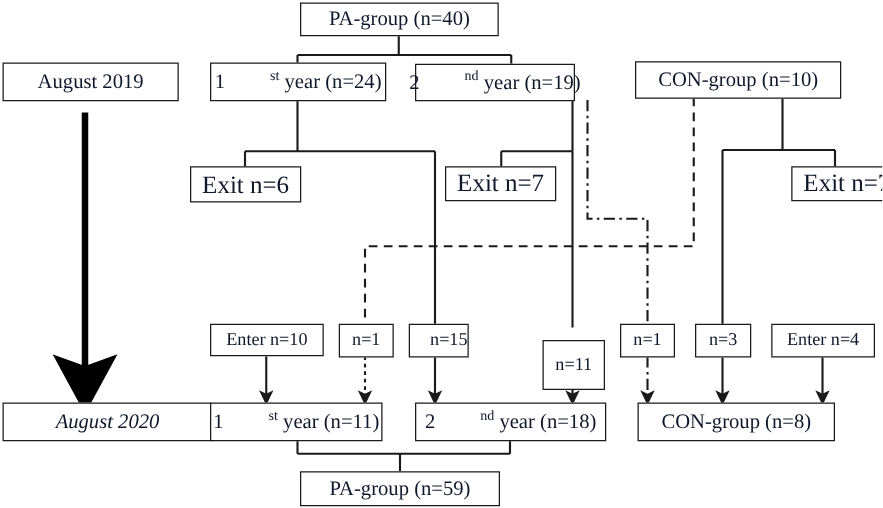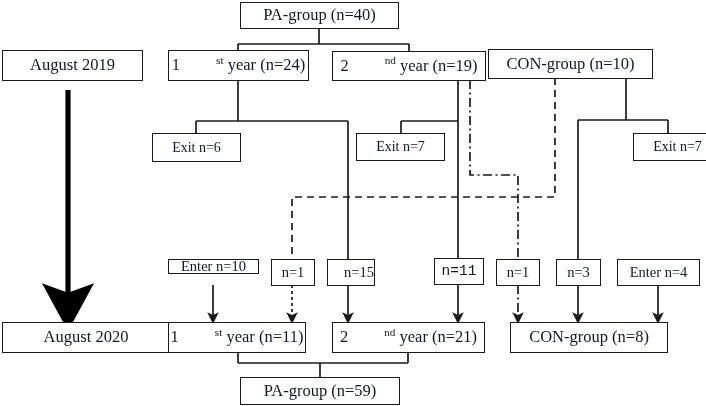--- a/index.html
+++ b/index.html
@@ -19,21 +19,21 @@
     display:flex;
     align-items:center;
     justify-content:center;
     color:#0f172a;
     line-height:1;
     white-space:nowrap;
   }
   .node span.lbl{display:inline-block;}
   .sup{font-size:0.68em;vertical-align:super;line-height:0;margin-left:36px;}
   .big{font-size:16.5px;}
-  .mid{font-size:14px;justify-content:center;}
+  .mid{font-size:20px;justify-content:center;}
   .sm{font-size:14.5px;}
 </style>
 </head>
 <body>
 
 <div id="stage">
 
   <svg class="lines" viewBox="0 0 706 406" xmlns="http://www.w3.org/2000/svg">
     <defs>
       <marker id="ah" markerWidth="8" markerHeight="8" refX="3.4" refY="4" orient="auto">
@@ -94,69 +94,69 @@
 
     <g>
       <path d="M68,90 L68,300" stroke="#000000" stroke-width="5.2" fill="none" marker-end="url(#ahFat)"></path>
     </g>
   </svg>
 
   <div class="node big" style="left:2px;top:50px;width:141px;height:31px;text-align:center;">
     <span class="lbl">August 2019</span>
   </div>
 
-  <div class="node big" style="left:2px;top:322px;width:168px;height:31px;">
+  <div class="node big" style="left:2px;top:322px;width:168px;height:31px;font-style:italic;">
     <span class="lbl">August 2020</span>
   </div>
 
   <div class="node big" style="left:240px;top:2px;width:159px;height:27px;">
     <span class="lbl">PA-group (n=40)</span>
   </div>
 
   <div class="node big" style="left:168px;top:50px;width:141px;height:31px;">
     <span class="lbl">
       <span>1</span><span class="sup">st</span><span> year (n=24)</span>
     </span>
   </div>
 
-  <div class="node big" style="left:332px;top:51px;width:154px;height:30px;">
+  <div class="node big" style="left:332px;top:51px;width:128px;height:30px;">
     <span class="lbl">
       <span>2</span><span class="sup">nd</span><span> year (n=19)</span>
     </span>
   </div>
 
-  <div class="node big" style="left:488px;top:49px;width:165px;height:30px;">
+  <div class="node big" style="left:508px;top:49px;width:165px;height:30px;">
     <span class="lbl">CON-group (n=10)</span>
   </div>
 
   <div class="node mid" style="left:152px;top:133px;width:89px;height:29px;">
     <span class="lbl">Exit n=6</span>
   </div>
 
   <div class="node mid" style="left:356px;top:133px;width:89px;height:28px;">
     <span class="lbl">Exit n=7</span>
   </div>
 
   <div class="node mid" style="left:633px;top:133px;width:89px;height:28px;">
     <span class="lbl">Exit n=7</span>
   </div>
 
-  <div class="node sm" style="left:168px;top:259px;width:91px;height:15px;">
+  <div class="node sm" style="left:168px;top:259px;width:91px;height:26px;">
     <span class="lbl">Enter n=10</span>
   </div>
 
   <div class="node sm" style="left:271px;top:259px;width:44px;height:27px;">
     <span class="lbl">n=1</span>
   </div>
 
   <div class="node sm" style="left:327px;top:259px;width:48px;height:27px;justify-content:flex-end;">
     <span class="lbl">n=15</span>
   </div>
 
-  <div class="node sm" style="left:434px;top:258px;width:50px;height:27px;font-family:Liberation Mono, monospace;">
+  <div class="node sm" style="left:434px;top:272px;width:50px;height:40px;">
     <span class="lbl">n=11</span>
   </div>
 
   <div class="node sm" style="left:496px;top:259px;width:44px;height:27px;">
     <span class="lbl">n=1</span>
   </div>
 
   <div class="node sm" style="left:556px;top:259px;width:45px;height:27px;">
     <span class="lbl">n=3</span>
   </div>
@@ -166,21 +166,21 @@
   </div>
 
   <div class="node big" style="left:168px;top:322px;width:138px;height:31px;text-align:center;">
     <span class="lbl">
       <span>1</span><span class="sup">st</span><span> year (n=11)</span>
     </span>
   </div>
 
   <div class="node big" style="left:332px;top:322px;width:153px;height:31px;">
     <span class="lbl">
-      <span>2</span><span class="sup">nd</span><span> year (n=21)</span>
+      <span>2</span><span class="sup">nd</span><span> year (n=18)</span>
     </span>
   </div>
 
   <div class="node big" style="left:510px;top:322px;width:158px;height:31px;text-align:right;">
     <span class="lbl">CON-group (n=8)</span>
   </div>
 
   <div class="node big" style="left:240px;top:377px;width:160px;height:28px;">
     <span class="lbl">PA-group (n=59)</span>
   </div>

